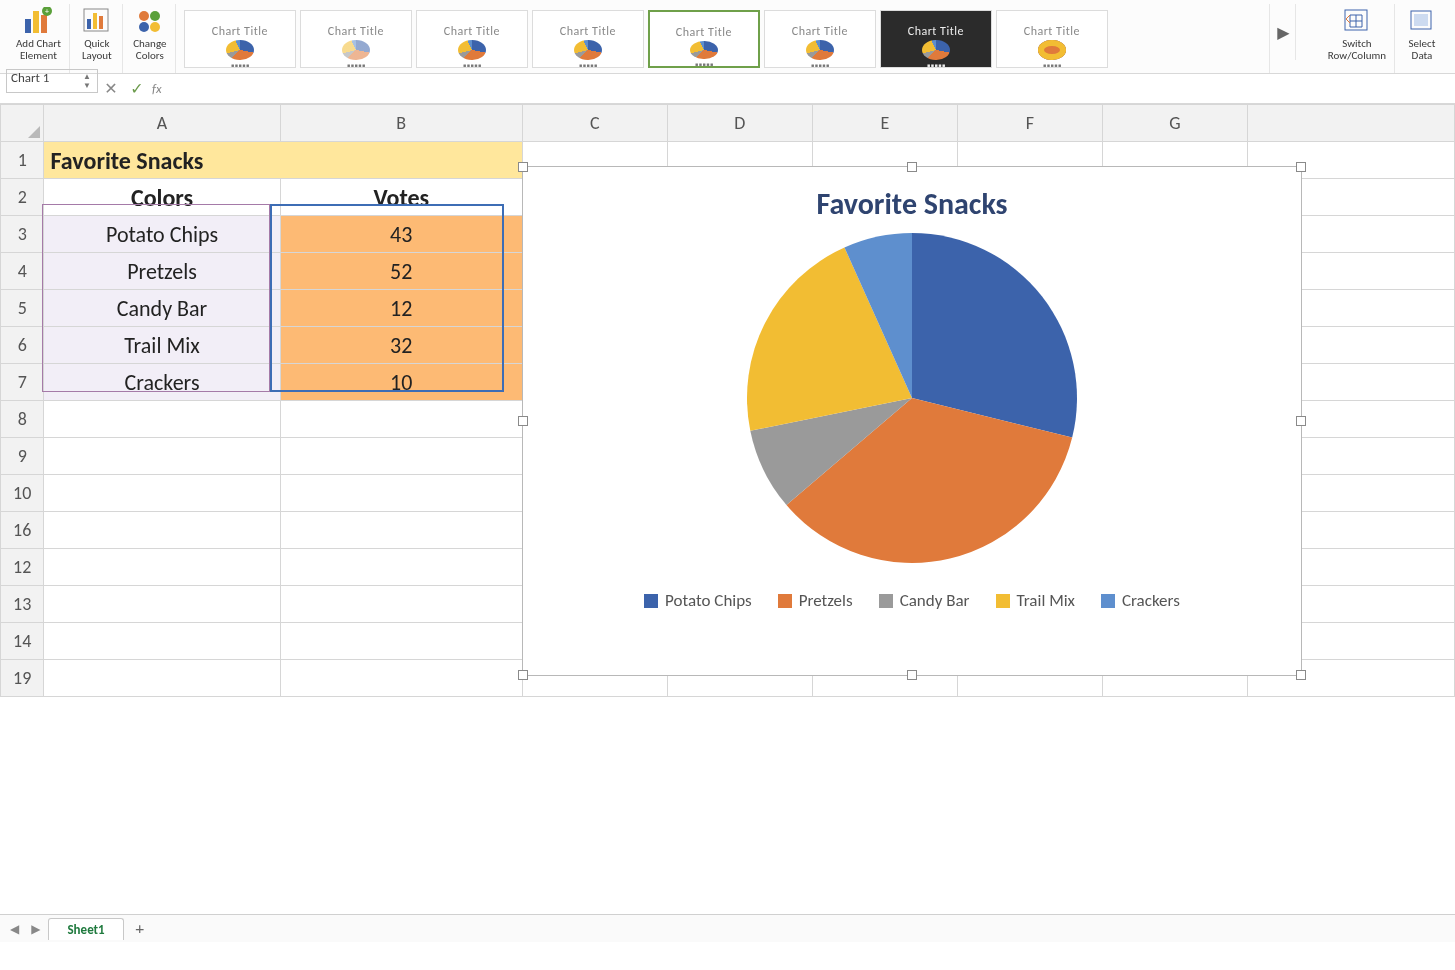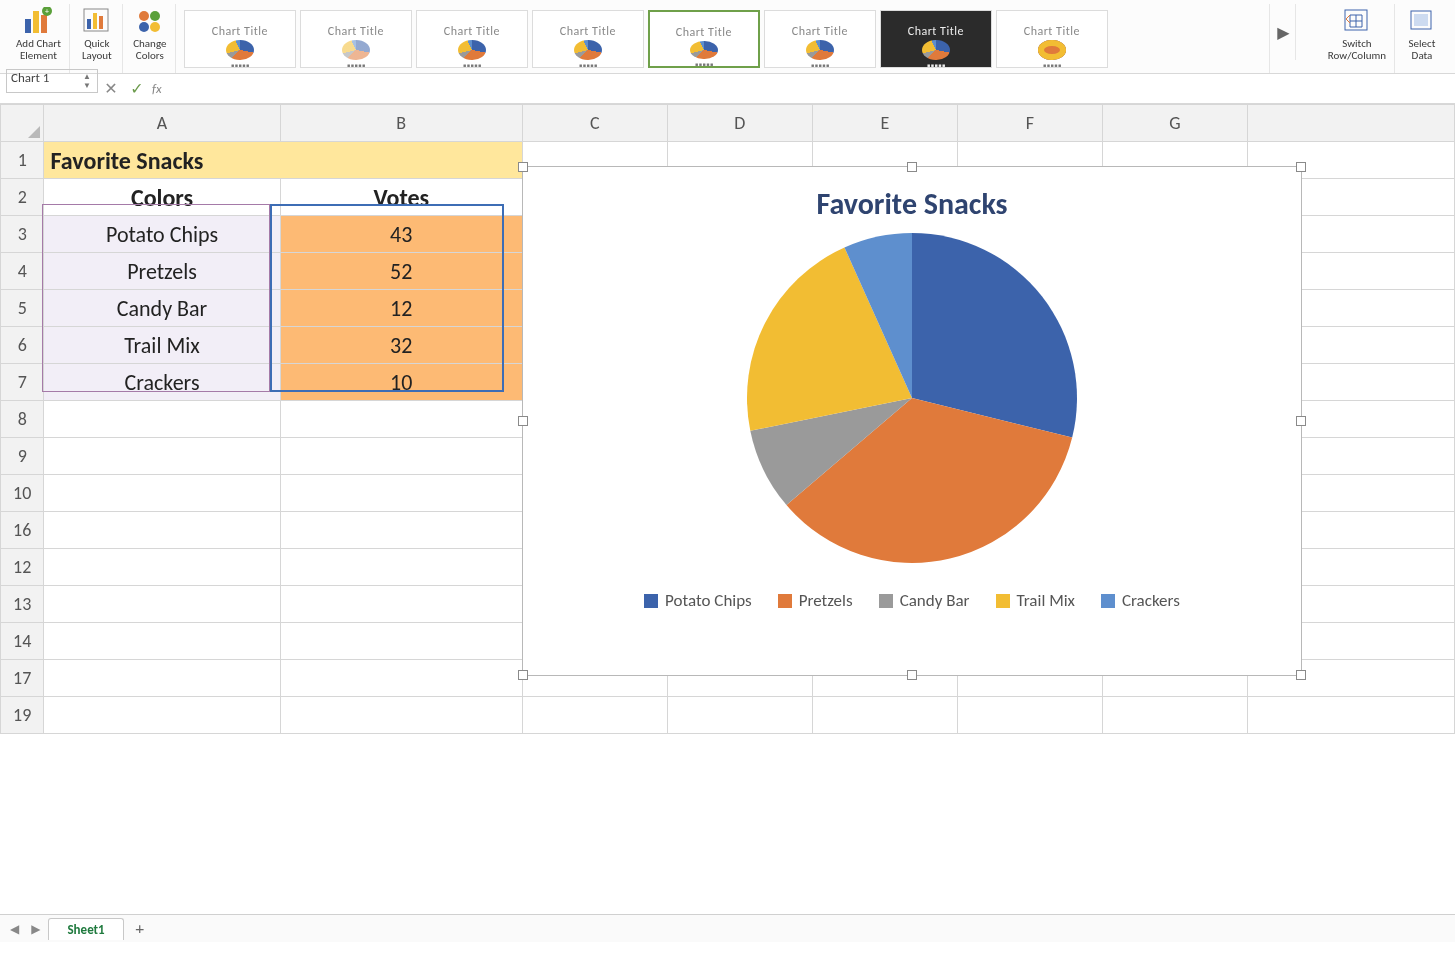--- a/index.html
+++ b/index.html
@@ -363,31 +363,20 @@
           <td></td>
           <td></td>
           <td></td>
           <td></td>
           <td></td>
           <td></td>
           <td></td>
           <td></td>
         </tr>
         <tr>
-          <th class="rowhead">17</th>
-          <td></td>
-          <td></td>
-          <td></td>
-          <td></td>
-          <td></td>
-          <td></td>
-          <td></td>
-          <td></td>
-        </tr>
-        <tr>
           <th class="rowhead">19</th>
           <td></td>
           <td></td>
           <td></td>
           <td></td>
           <td></td>
           <td></td>
           <td></td>
           <td></td>
         </tr>

